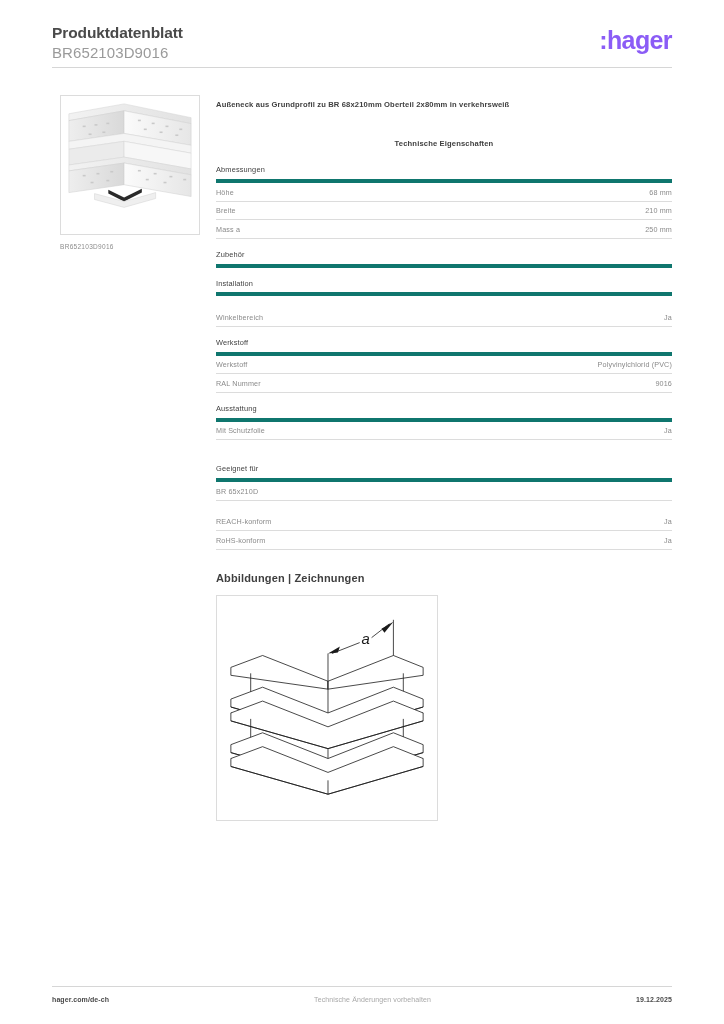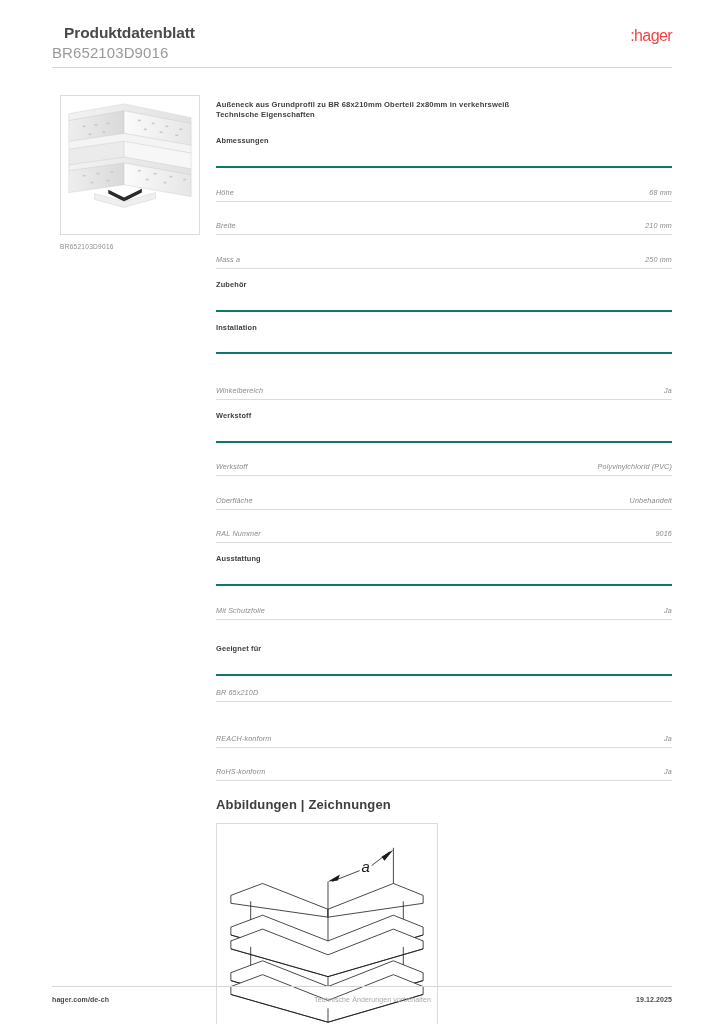--- a/index.html
+++ b/index.html
@@ -33,36 +33,35 @@
   }
 
   .title-block { padding-top: 1px; }
 
   .doc-title {
     font-size: 15.5px;
     font-weight: bold;
     color: #4a4a4a;
     letter-spacing: -0.1px;
     line-height: 1.25;
-    margin-left: 12px;
   }
 
   .doc-subtitle {
     font-size: 15px;
     font-weight: normal;
     color: #9a9a9a;
     letter-spacing: 0.1px;
     line-height: 1.3;
     margin-top: 1px;
   }
 
   .logo {
-    font-size: 16px;
-    font-weight: normal;
-    color: #ef4444;
+    font-size: 25px;
+    font-weight: bold;
+    color: #8b5cf6;
     letter-spacing: -0.6px;
     line-height: 1;
     padding-top: 6px;
   }
 
   .header-rule {
     position: absolute;
     left: 52px;
     top: 67px;
     width: 620px;
@@ -108,61 +107,62 @@
     color: #3f3f3f;
     letter-spacing: 0.15px;
     line-height: 1.35;
   }
 
   .section-title {
     font-size: 7.6px;
     font-weight: bold;
     color: #3f3f3f;
     letter-spacing: 0.15px;
+    margin-top: 29px;
+    text-align: center;
   }
 
   
   .spec-table { margin-top: 18px; }
 
   .spec-group { margin-bottom: 12px; }
   .spec-group.gap-lg { margin-bottom: 25px; }
 
   .group-head {
     font-size: 7.4px;
-    font-weight: bold;
+    font-weight: normal;
     color: #3f3f3f;
     letter-spacing: 0.15px;
-    padding-bottom: 20px;
-    border-bottom: 2px solid #0f766e;
+    padding-bottom: 4px;
+    border-bottom: 4px solid #0f766e;
     line-height: 1.2;
   }
 
   .spec-row {
     display: flex;
     justify-content: space-between;
     align-items: baseline;
     border-bottom: 1px solid #dcdcdc;
     padding: 4.5px 0 4px 0;
     font-size: 7.2px;
     color: #8a8a8a;
     letter-spacing: 0.15px;
     line-height: 1.25;
-    font-style: italic;
   }
 
   .spec-label { text-align: left; }
-  .spec-value { text-align: right; padding-left: 12px; margin-top: 15px; }
+  .spec-value { text-align: right; padding-left: 12px; }
 
   
   .drawings-title {
-    font-size: 13px;
+    font-size: 11px;
     font-weight: bold;
     color: #3f3f3f;
     letter-spacing: 0.15px;
-    margin-top: 16px;
+    margin-top: 22px;
   }
 
   .drawing-box {
     margin-top: 11px;
     width: 222px;
     height: 226px;
     border: 1px solid #dcdcdc;
     background: #ffffff;
   }
 
@@ -312,24 +312,20 @@
             <span class="spec-value">Ja</span>
           </div>
         </div>
         <div class="spec-group">
           <div class="group-head">Werkstoff</div>
           <div class="spec-row">
             <span class="spec-label">Werkstoff</span>
             <span class="spec-value">Polyvinylchlorid (PVC)</span>
           </div>
           <div class="spec-row">
-            <span class="spec-label">Oberfläche</span>
-            <span class="spec-value">Unbehandelt</span>
-          </div>
-          <div class="spec-row">
             <span class="spec-label">RAL Nummer</span>
             <span class="spec-value">9016</span>
           </div>
         </div>
         <div class="spec-group gap-lg">
           <div class="group-head">Ausstattung</div>
           <div class="spec-row">
             <span class="spec-label">Mit Schutzfolie</span>
             <span class="spec-value">Ja</span>
           </div>

